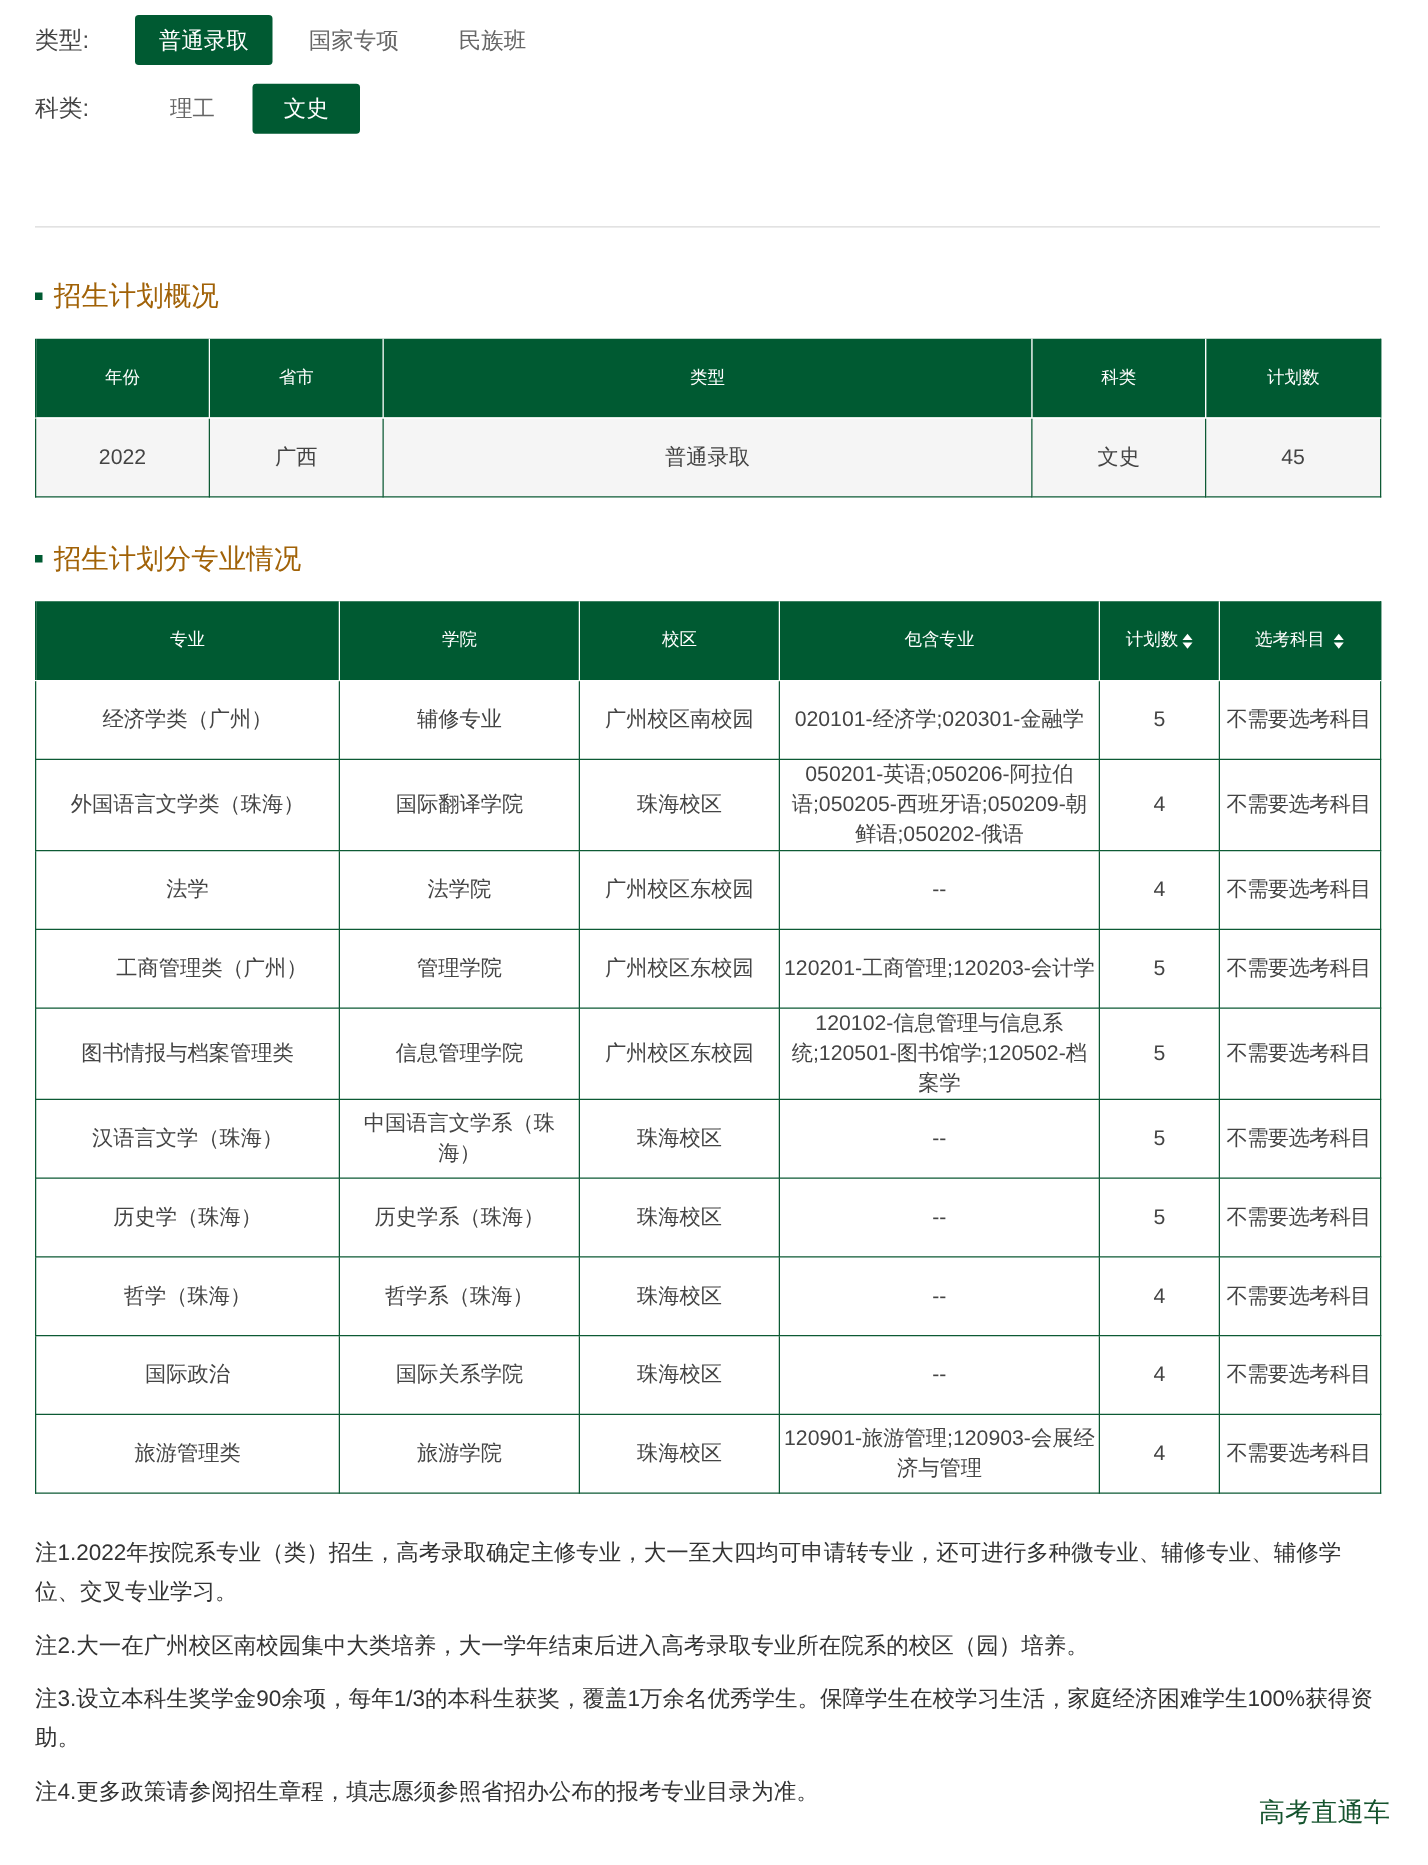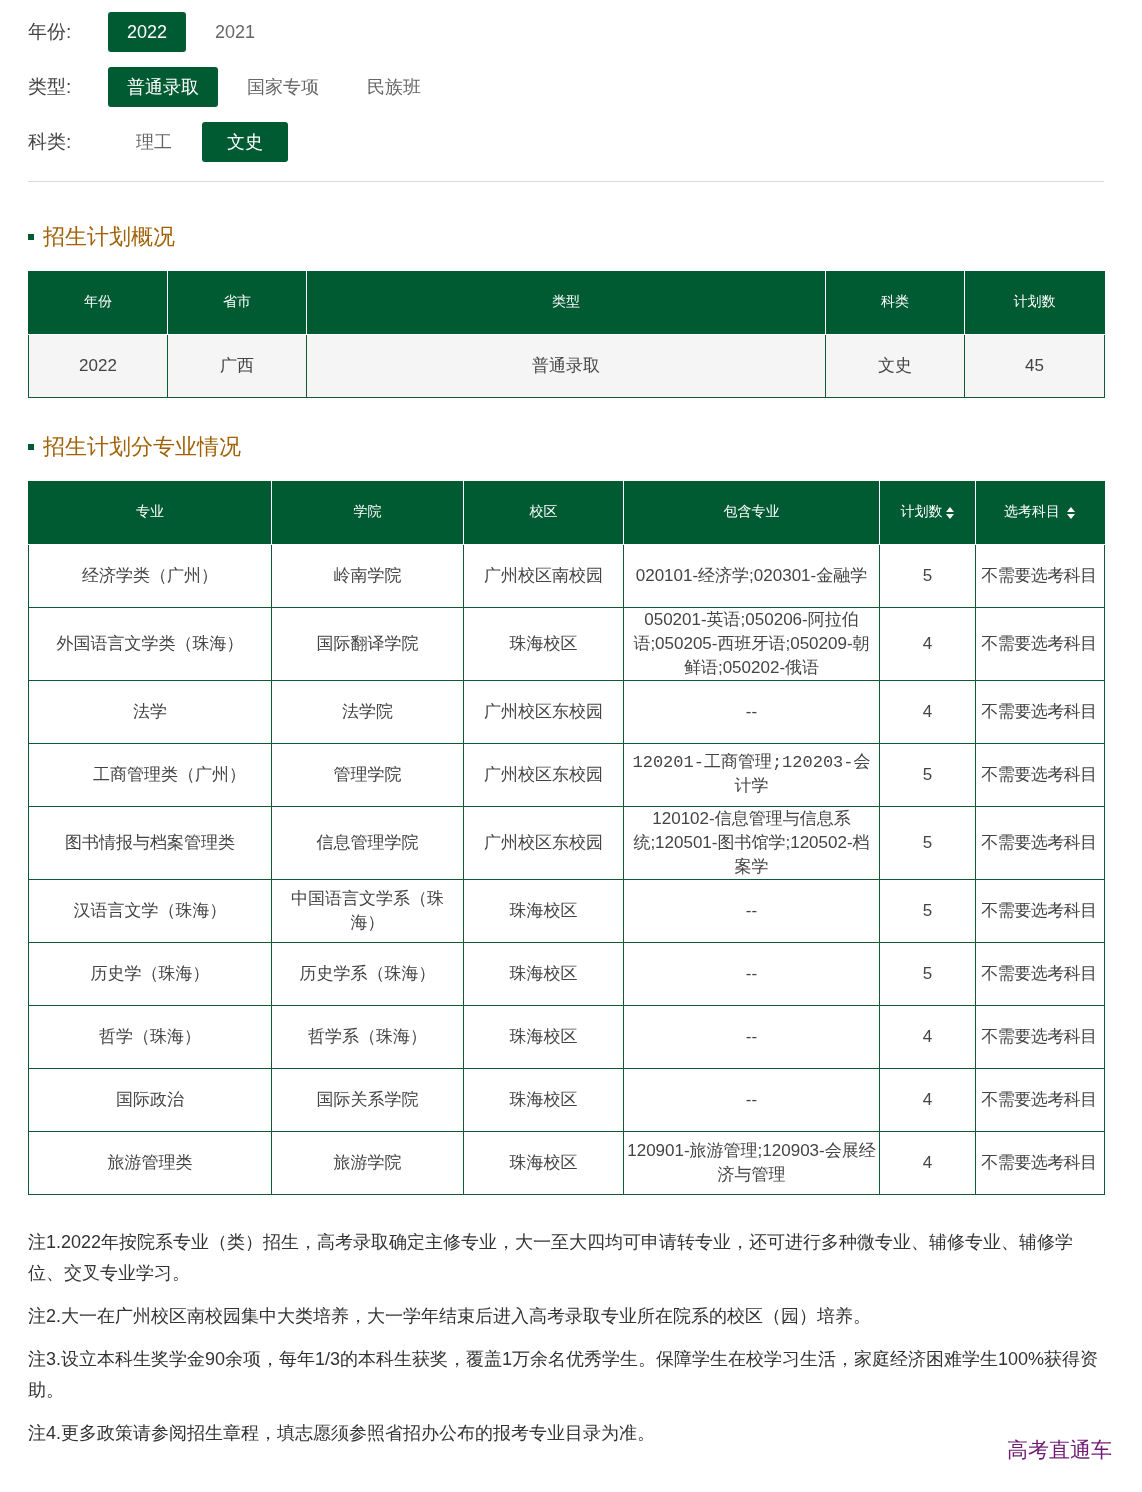--- a/index.html
+++ b/index.html
@@ -23,31 +23,26 @@
   th:last-child { border-right: 1px solid #005a32; }
   td { border: 1px solid #0d5a34; text-align: center; font-size: 17px; color: #444; line-height: 24px; }
   .t1 td { background: #f5f5f5; height: 63px; }
   .t2 td { height: 63px; padding: 0 2px; margin-top: 42px; }
   .sort { display: inline-block; width: 9px; margin-left: 3px; vertical-align: middle; position: relative; height: 14px; }
   .sort::before { content: ""; position: absolute; left: 0; top: 1px; border-left: 4.5px solid transparent; border-right: 4.5px solid transparent; border-bottom: 5px solid #fff; }
   .sort::after { content: ""; position: absolute; left: 0; bottom: 1px; border-left: 4.5px solid transparent; border-right: 4.5px solid transparent; border-top: 5px solid #fff; }
 
   .notes { position: absolute; left: 28px; top: 1227px; width: 1080px; font-size: 18px; color: #333; line-height: 31px; }
   .notes p { margin-bottom: 12px; }
-  .watermark { position: absolute; right: 30px; top: 1436px; font-size: 21px; color: #701a75; }
+  .watermark { position: absolute; right: 30px; top: 1436px; font-size: 21px; color: #14532d; }
 </style>
 </head>
 <body>
 
 <div class="filters">
-  <div class="filter-row">
-    <span class="filter-label">年份:</span>
-    <span class="opt active">2022</span>
-    <span class="opt">2021</span>
-  </div>
   <div class="filter-row">
     <span class="filter-label">类型:</span>
     <span class="opt active">普通录取</span>
     <span class="opt">国家专项</span>
     <span class="opt">民族班</span>
   </div>
   <div class="filter-row">
     <span class="filter-label">科类:</span>
     <span class="opt wide" style="margin-left:8px;">理工</span>
     <span class="opt active wide" style="padding:0 25px;">文史</span>
@@ -109,21 +104,21 @@
       <th>学院</th>
       <th>校区</th>
       <th>包含专业</th>
       <th><span>计划数</span><span class="sort"></span></th>
       <th><span>选考科目</span>&nbsp;<span class="sort"></span></th>
     </tr>
   </thead>
   <tbody id="majors-body">
       <tr>
         <td style="height: 63px;">经济学类（广州）</td>
-        <td style="height: 63px;">岭南学院</td>
+        <td style="height: 63px;">辅修专业</td>
         <td style="height: 63px;">广州校区南校园</td>
         <td style="height: 63px;">020101-经济学;020301-金融学</td>
         <td style="height: 63px;">5</td>
         <td style="height: 63px; padding-left: 0px; white-space: nowrap; font-size: 17px; letter-spacing: -0.5px;">不需要选考科目</td>
       </tr>
       <tr>
         <td style="height: 73px;">外国语言文学类（珠海）</td>
         <td style="height: 73px;">国际翻译学院</td>
         <td style="height: 73px;">珠海校区</td>
         <td style="height: 73px;">050201-英语;050206-阿拉伯语;050205-西班牙语;050209-朝鲜语;050202-俄语</td>
@@ -135,21 +130,21 @@
         <td style="height: 63px;">法学院</td>
         <td style="height: 63px;">广州校区东校园</td>
         <td style="height: 63px;">--</td>
         <td style="height: 63px;">4</td>
         <td style="height: 63px; padding-left: 0px; white-space: nowrap; font-size: 17px; letter-spacing: -0.5px;">不需要选考科目</td>
       </tr>
       <tr>
         <td style="height: 63px; padding-left: 41px;">工商管理类（广州）</td>
         <td style="height: 63px;">管理学院</td>
         <td style="height: 63px;">广州校区东校园</td>
-        <td style="height: 63px; font-family: Liberation Mono, monospace;">120201-工商管理;120203-会计学</td>
+        <td style="height: 63px;">120201-工商管理;120203-会计学</td>
         <td style="height: 63px;">5</td>
         <td style="height: 63px; padding-left: 0px; white-space: nowrap; font-size: 17px; letter-spacing: -0.5px;">不需要选考科目</td>
       </tr>
       <tr>
         <td style="height: 73px;">图书情报与档案管理类</td>
         <td style="height: 73px;">信息管理学院</td>
         <td style="height: 73px;">广州校区东校园</td>
         <td style="height: 73px;">120102-信息管理与信息系统;120501-图书馆学;120502-档案学</td>
         <td style="height: 73px;">5</td>
         <td style="height: 73px; padding-left: 0px; white-space: nowrap; font-size: 17px; letter-spacing: -0.5px;">不需要选考科目</td>

